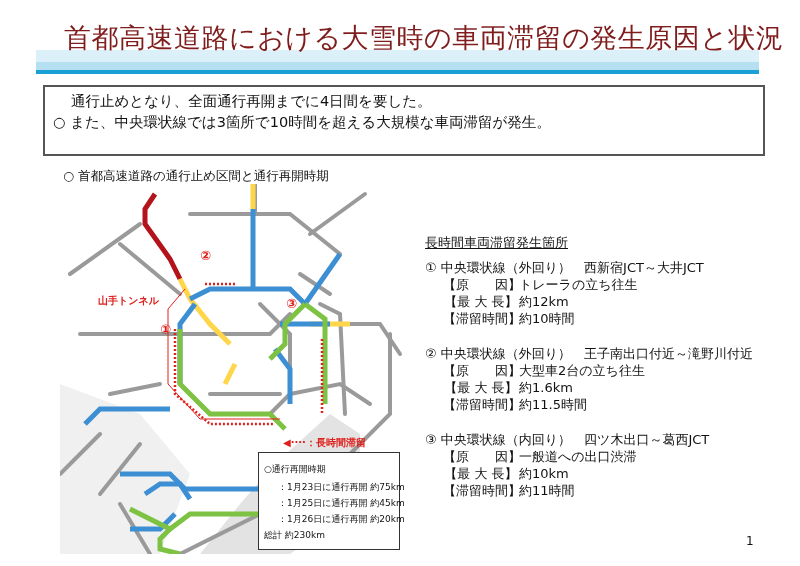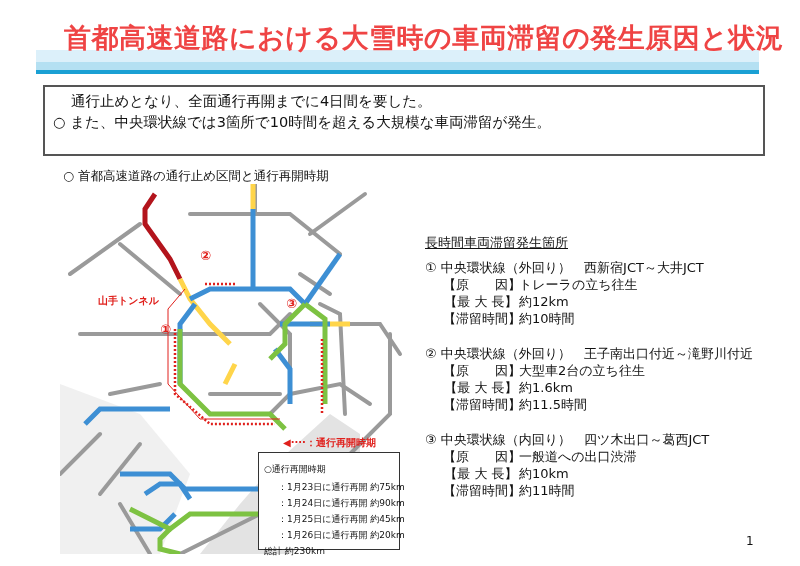--- a/index.html
+++ b/index.html
@@ -1,17 +1,17 @@
 <!DOCTYPE html>
 <html><head>
 <meta charset="utf-8">
 <style>
   html, body { margin:0; padding:0; background:#ffffff; }
   body { width:800px; height:566px; position:relative; overflow:hidden; font-family:"DejaVu Sans", sans-serif; color:#111; }
-  .title { position:absolute; left:64px; top:20px; font-size:27px; font-weight:bold; color:#ef4444; letter-spacing:0.5px; white-space:nowrap; z-index:2; text-shadow:0 0 1px #fff; }
+  .title { position:absolute; left:64px; top:20px; font-size:27px; font-weight:normal; color:#7f1d1d; letter-spacing:0.5px; white-space:nowrap; z-index:2; text-shadow:0 0 1px #fff; }
   .title-band1 { position:absolute; left:36px; top:50px; width:723px; height:12px; background:#dcf0fa; }
   .title-band2 { position:absolute; left:36px; top:62px; width:723px; height:8px; background:#b4e0f2; }
   .title-band3 { position:absolute; left:36px; top:70px; width:723px; height:4px; background:#1aa0d4; }
   .summary { position:absolute; left:43px; top:85px; width:722px; height:71px; border:2px solid #555; box-sizing:border-box; padding:4px 8px; font-size:14.5px; line-height:21px; }
   .summary .line { white-space:nowrap; }
   .summary .indent { padding-left:18px; }
   .map-heading { position:absolute; left:63px; top:168px; font-size:12.5px; white-space:nowrap; }
   .map { position:absolute; left:60px; top:184px; width:345px; height:370px; }
   .incidents { position:absolute; left:425px; top:234px; font-size:13px; line-height:17px; }
   .incidents .heading { text-decoration:underline; margin-bottom:8px; white-space:nowrap; }
@@ -111,31 +111,27 @@
   </g>
 
   <path d="M125 105 L108 125 L108 200 L140 235 L220 235" stroke="#e0201c" stroke-width="1" fill="none"></path>
 </svg>
 
 <div class="map-label" style="left:98px;top:294px;">山手トンネル</div>
 <div class="map-label" style="left:160px;top:322px;font-size:13px;">①</div>
 <div class="map-label" style="left:200px;top:248px;font-size:13px;">②</div>
 <div class="map-label" style="left:286px;top:296px;font-size:13px;">③</div>
 
-<div class="long-stay">◀····：通行再開時期</div>
+<div class="long-stay">◀····：長時間滞留</div>
 
 <div class="legend">
   <div class="lt">○通行再開時期</div>
   <div class="row">
     <span class="sw" style="background:#7dc242"></span>
     <span>：1月23日に通行再開 約75km</span>
-  </div>
-  <div class="row">
-    <span class="sw" style="background:#3d8fd4"></span>
-    <span>：1月24日に通行再開 約90km</span>
   </div>
   <div class="row">
     <span class="sw" style="background:#ffd54a"></span>
     <span>：1月25日に通行再開 約45km</span>
   </div>
   <div class="row">
     <span class="sw" style="background:#b3141c"></span>
     <span>：1月26日に通行再開 約20km</span>
   </div>
   <div class="total">総計 約230km</div>

